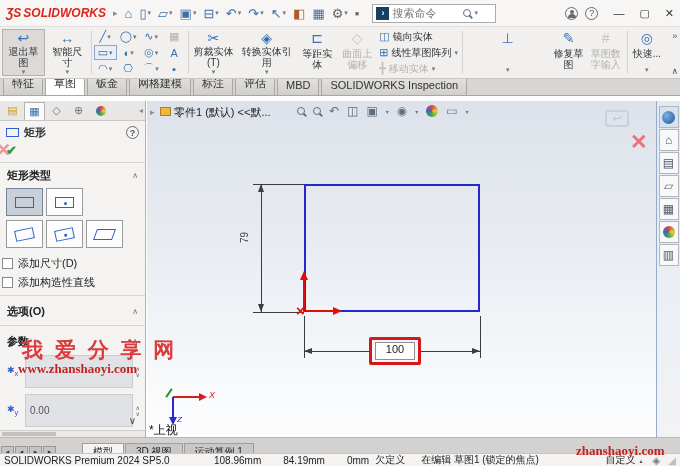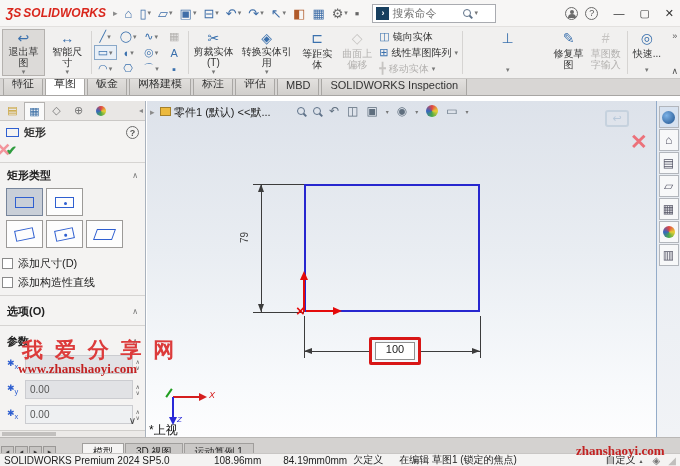--- a/index.html
+++ b/index.html
@@ -56,21 +56,21 @@
   .typebtn.sel{background:#c9cfd8;border-color:#76849a}
   .shp{border:1.5px solid #2f5fd0;width:19px;height:11px;position:relative}
   .shp.dot::after{content:"";position:absolute;left:8px;top:4px;width:3px;height:3px;background:#2f5fd0;border-radius:50%}
   .rot{transform:rotate(-12deg)}
   .skew{transform:skewX(-20deg)}
   .chkrow{display:flex;align-items:center;gap:5px;padding:2px 2px;color:#222}
   .chk{width:11px;height:11px;border:1px solid #8a8a8a;background:#fff;flex:0 0 auto}
   .pm-div{border:none;border-top:1px solid #d6d4d2;margin:3px 0}
   .param-row{display:flex;align-items:center;gap:3px;padding:3px 5px 3px 7px}
   .pico{width:15px;color:#2f5fd0;font-size:9px;white-space:nowrap}
-  .pfield{flex:1;height:19px;background:#e1e2e5;border:1px solid #cbccd0;display:flex;align-items:center;padding:0 4px;color:#555;font-size:10px}
+  .pfield{flex:1;height:33px;background:#e1e2e5;border:1px solid #cbccd0;display:flex;align-items:center;padding:0 4px;color:#555;font-size:10px}
   .spin{display:flex;flex-direction:column;font-size:6px;color:#666;line-height:6px}
   .pm-chev-dn{position:absolute;right:9px;bottom:11px;color:#444;font-size:10px}
   .pm-hscroll{position:absolute;left:0;bottom:0;height:7px;width:146px;background:#eceae8;border-top:1px solid #d0cecb}
   .pm-hthumb{width:54px;height:4px;background:#c2c0be;margin:1px 0 0 2px}
   
   .gfx{position:absolute;left:147px;top:101px;width:509px;height:336px;overflow:hidden;background:linear-gradient(180deg,#dde2ea 0%,#e9edf2 45%,#f8fafc 85%,#fdfdfe 100%)}
   .treelbl{position:absolute;left:27px;top:4px;font-size:11px;color:#222;white-space:nowrap}
   .part-ico{position:absolute;left:13px;top:6px;width:11px;height:9px;background:#ecb93e;border:1px solid #a5802a}
   .hud{position:absolute;left:150px;top:3px;display:flex;gap:8px;align-items:center;color:#5f6e7e;font-size:12px}
   .hud .dd{font-size:6px}
@@ -500,21 +500,21 @@
   <span class="nav-b">▸</span>
   <span class="mtab active" style="margin-left:26px">模型</span>
   <span class="mtab">3D 视图</span>
   <span class="mtab">运动算例 1</span>
 </div>
 
 <div class="statusbar">
   <span style="min-width:168px">SOLIDWORKS Premium 2024 SP5.0</span>
   <span style="margin-left:42px">108.96mm</span>
   <span style="margin-left:22px">84.19mm</span>
-  <span style="">0mm</span>
+  <span style="margin-left:22px">0mm</span>
   <span style="margin-left:6px">欠定义</span>
   <span style="margin-left:16px">在编辑 草图1 (锁定的焦点)</span>
   <span style="margin-left:auto">自定义</span>
   <span style="margin-left:4px;font-size:6px;color:#555">▴</span>
   <span style="margin-left:10px;color:#777">◈</span>
   <span style="margin-left:8px;color:#c0bebc">◢</span>
 </div>
 
 <div class="wm wm1">我 爱 分 享 网</div>
 <div class="wm wm2">www.zhanshaoyi.com</div>

